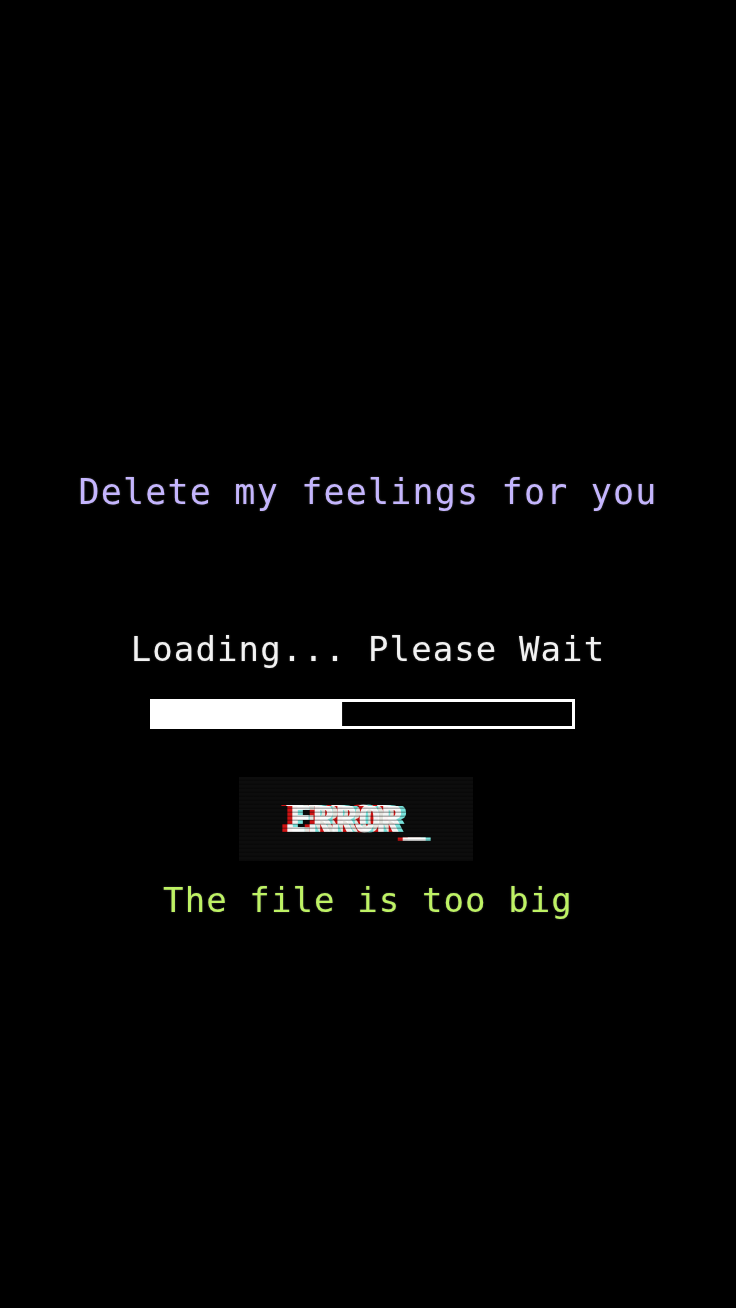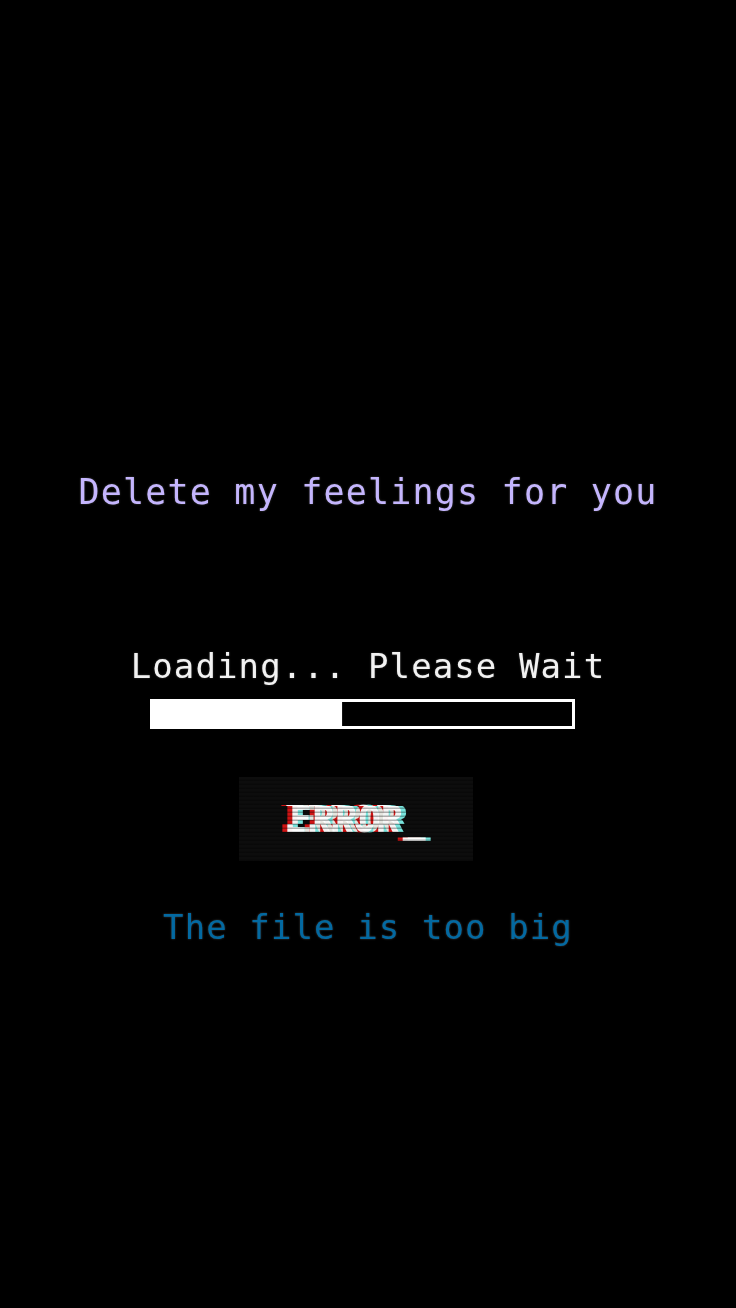--- a/index.html
+++ b/index.html
@@ -44,21 +44,20 @@
     left: 0;
     top: 627px;
     width: 736px;
     text-align: center;
     color: #f2f2f2;
     font-size: 34px;
     letter-spacing: 1.1px;
     line-height: 44px;
     white-space: pre;
     text-shadow: 0 0 2px rgba(255,255,255,0.28);
-    margin-top: 17px;
   }
 
   
   .progress-wrap {
     position: absolute;
     left: 150px;
     top: 699px;
     width: 425px;
     height: 30px;
     box-sizing: border-box;
@@ -159,24 +158,24 @@
       rgba(0,0,0,0.30) 3px,
       rgba(0,0,0,0.30) 4px
     );
     pointer-events: none;
   }
 
   
   .footer-line {
     position: absolute;
     left: 0;
-    top: 905px;
+    top: 878px;
     width: 736px;
     text-align: center;
-    color: #0369a1;
+    color: #bef264;
     font-size: 34px;
     letter-spacing: 1.1px;
     line-height: 44px;
     white-space: pre;
     text-shadow: 0 0 2px rgba(255,255,255,0.28);
   }
 </style>
 </head>
 <body style="background: rgb(0, 0, 0);">
 

